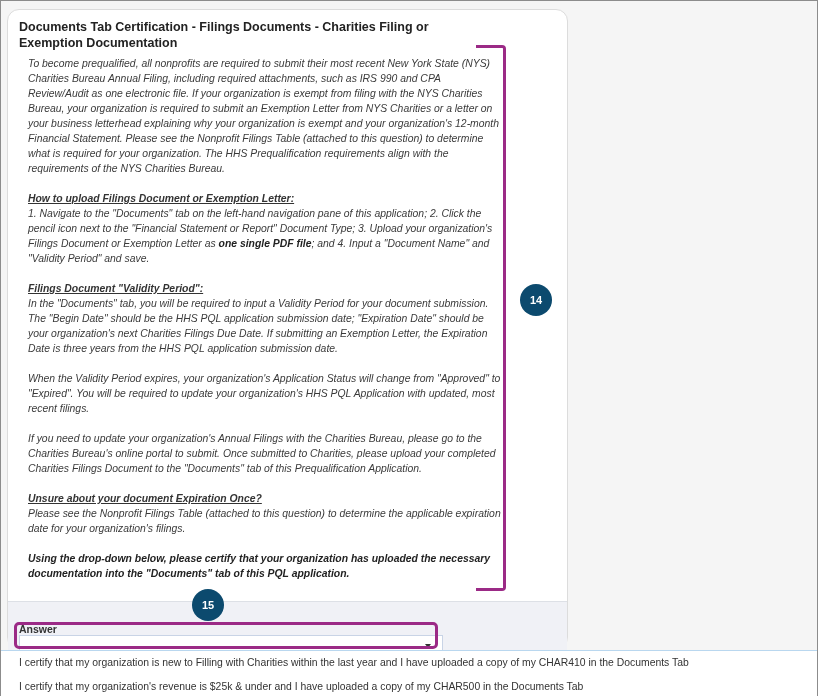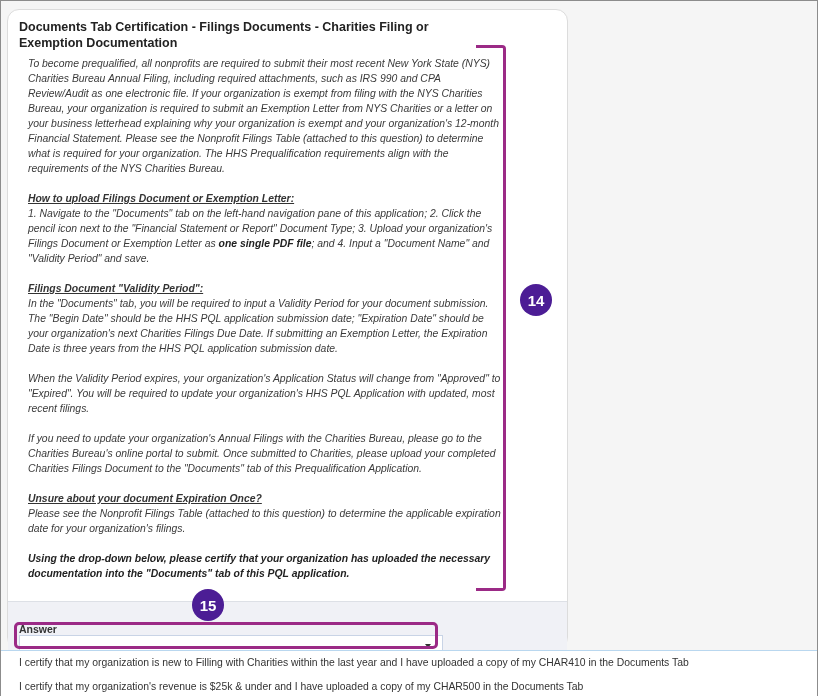--- a/index.html
+++ b/index.html
@@ -57,21 +57,21 @@
     position:absolute; left:476px; top:45px; width:30px; height:546px;
     border:3.5px solid #9b2a86; border-left:none; border-radius:0 4px 4px 0;
     box-sizing:border-box;
   }
   .hl-box {
     position:absolute; left:14px; top:622px; width:424px; height:27px;
     border:3.5px solid #9b2a86; border-radius:5px; box-sizing:border-box;
   }
   .badge {
     position:absolute; width:32px; height:32px; border-radius:50%;
-    background:#4c1d95; color:#fff; font-weight:bold; font-size:15px;
+    background:#0c4a6e; color:#fff; font-weight:bold; font-size:11px;
     display:flex; align-items:center; justify-content:center;
     font-family:"Liberation Sans", sans-serif;
   }
 </style>
 </head>
 <body>
 
 <div class="frame">
   <div class="card">
     <div class="q-title">Documents Tab Certification - Filings Documents - Charities Filing or Exemption Documentation</div>

